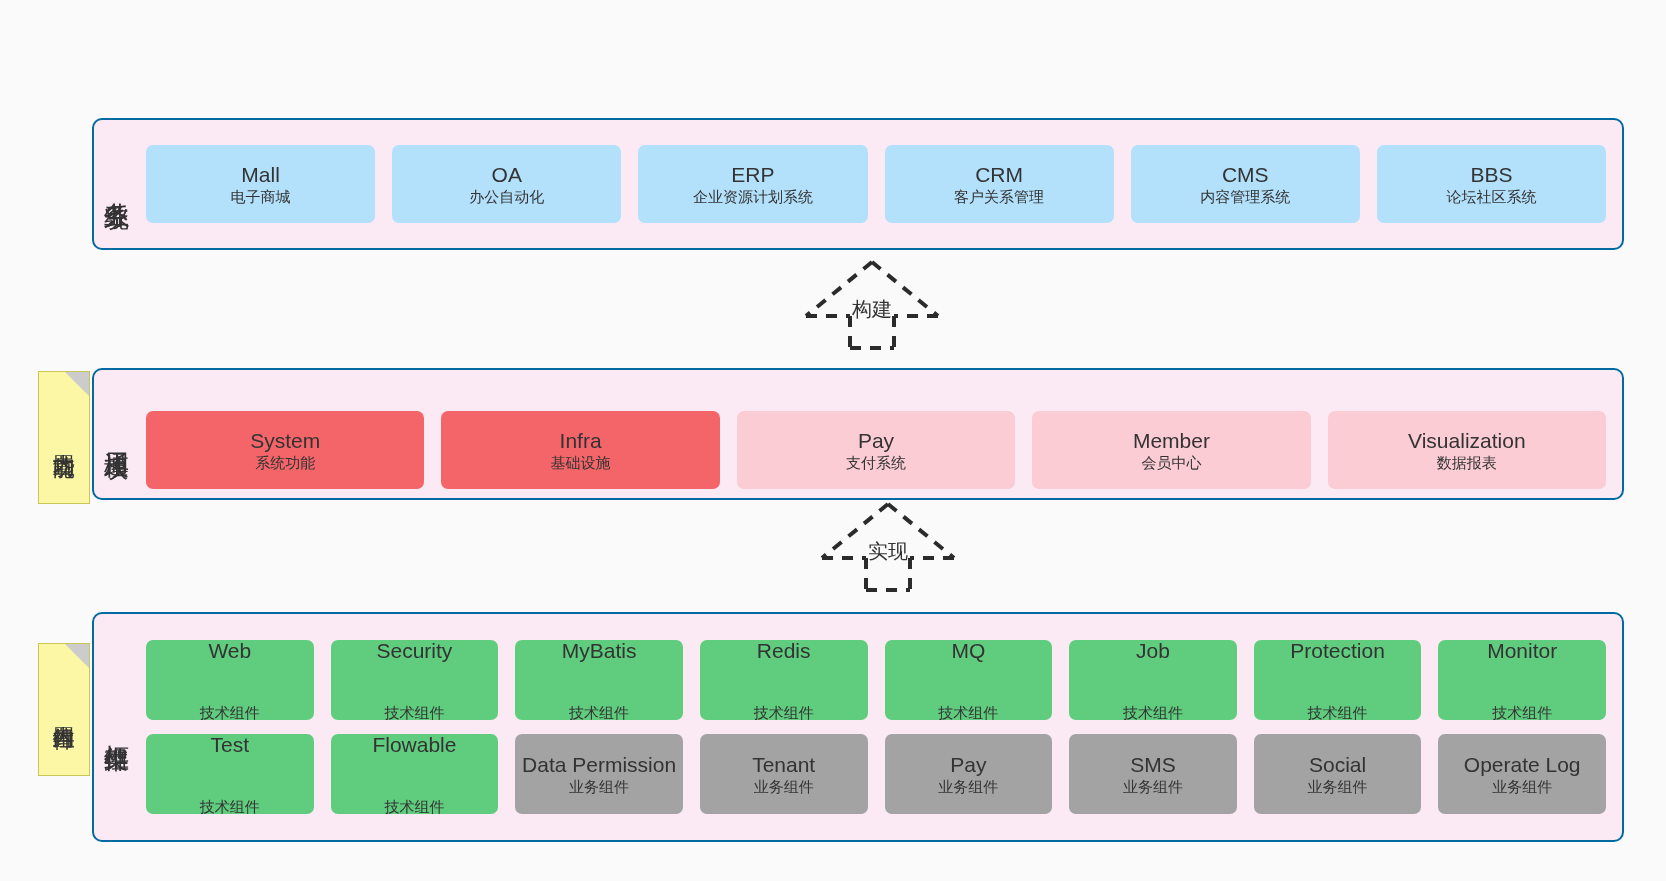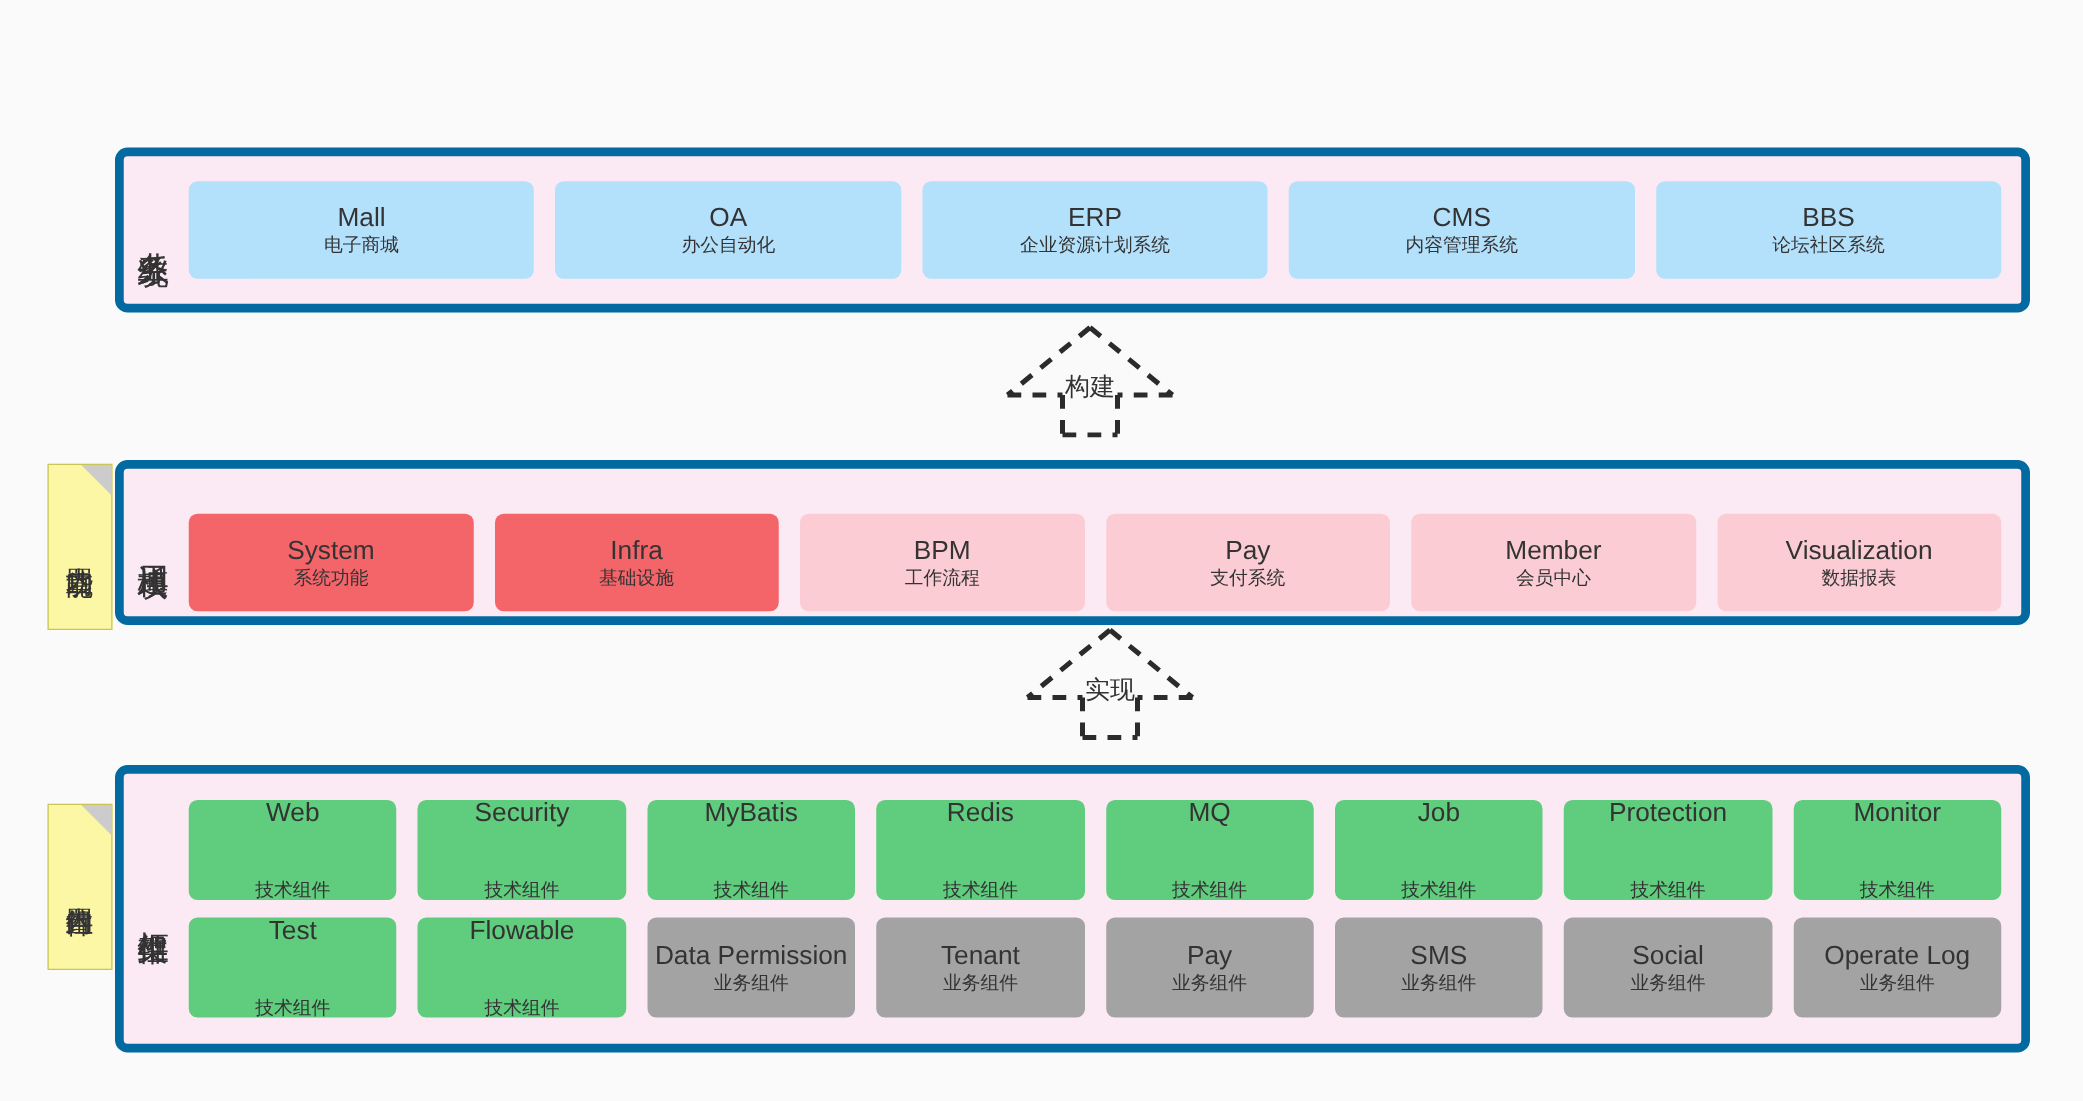--- a/index.html
+++ b/index.html
@@ -21,21 +21,21 @@
     position: absolute;
     left: 0; top: 0;
     width: 1666px;
     height: 881px;
   }
 
   
   .layer {
     position: absolute;
     background: #fbeaf4;
-    border: 7px solid #0369a1;
+    border: 2px solid #0369a1;
     border-radius: 10px;
     box-sizing: border-box;
     display: flex;
     align-items: stretch;
   }
   .layer-title {
     flex: 0 0 auto;
     width: 46px;
     display: flex;
     align-items: center;
@@ -195,20 +195,24 @@
           <span>Mall</span>
           <span class="sub">电子商城</span>
         </div>
         <div class="cell c-blue">
           <span>OA</span>
           <span class="sub">办公自动化</span>
         </div>
         <div class="cell c-blue">
           <span>ERP</span>
           <span class="sub">企业资源计划系统</span>
+        </div>
+        <div class="cell c-blue">
+          <span>CRM</span>
+          <span class="sub">客户关系管理</span>
         </div>
         <div class="cell c-blue">
           <span>CMS</span>
           <span class="sub">内容管理系统</span>
         </div>
         <div class="cell c-blue">
           <span>BBS</span>
           <span class="sub">论坛社区系统</span>
         </div>
       </div>
@@ -241,24 +245,20 @@
       <div class="row">
         <div class="cell c-red">
           <span>System</span>
           <span class="sub">系统功能</span>
         </div>
         <div class="cell c-red">
           <span>Infra</span>
           <span class="sub">基础设施</span>
         </div>
         <div class="cell c-pink">
-          <span>BPM</span>
-          <span class="sub">工作流程</span>
-        </div>
-        <div class="cell c-pink">
           <span>Pay</span>
           <span class="sub">支付系统</span>
         </div>
         <div class="cell c-pink">
           <span>Member</span>
           <span class="sub">会员中心</span>
         </div>
         <div class="cell c-pink">
           <span>Visualization</span>
           <span class="sub">数据报表</span>

